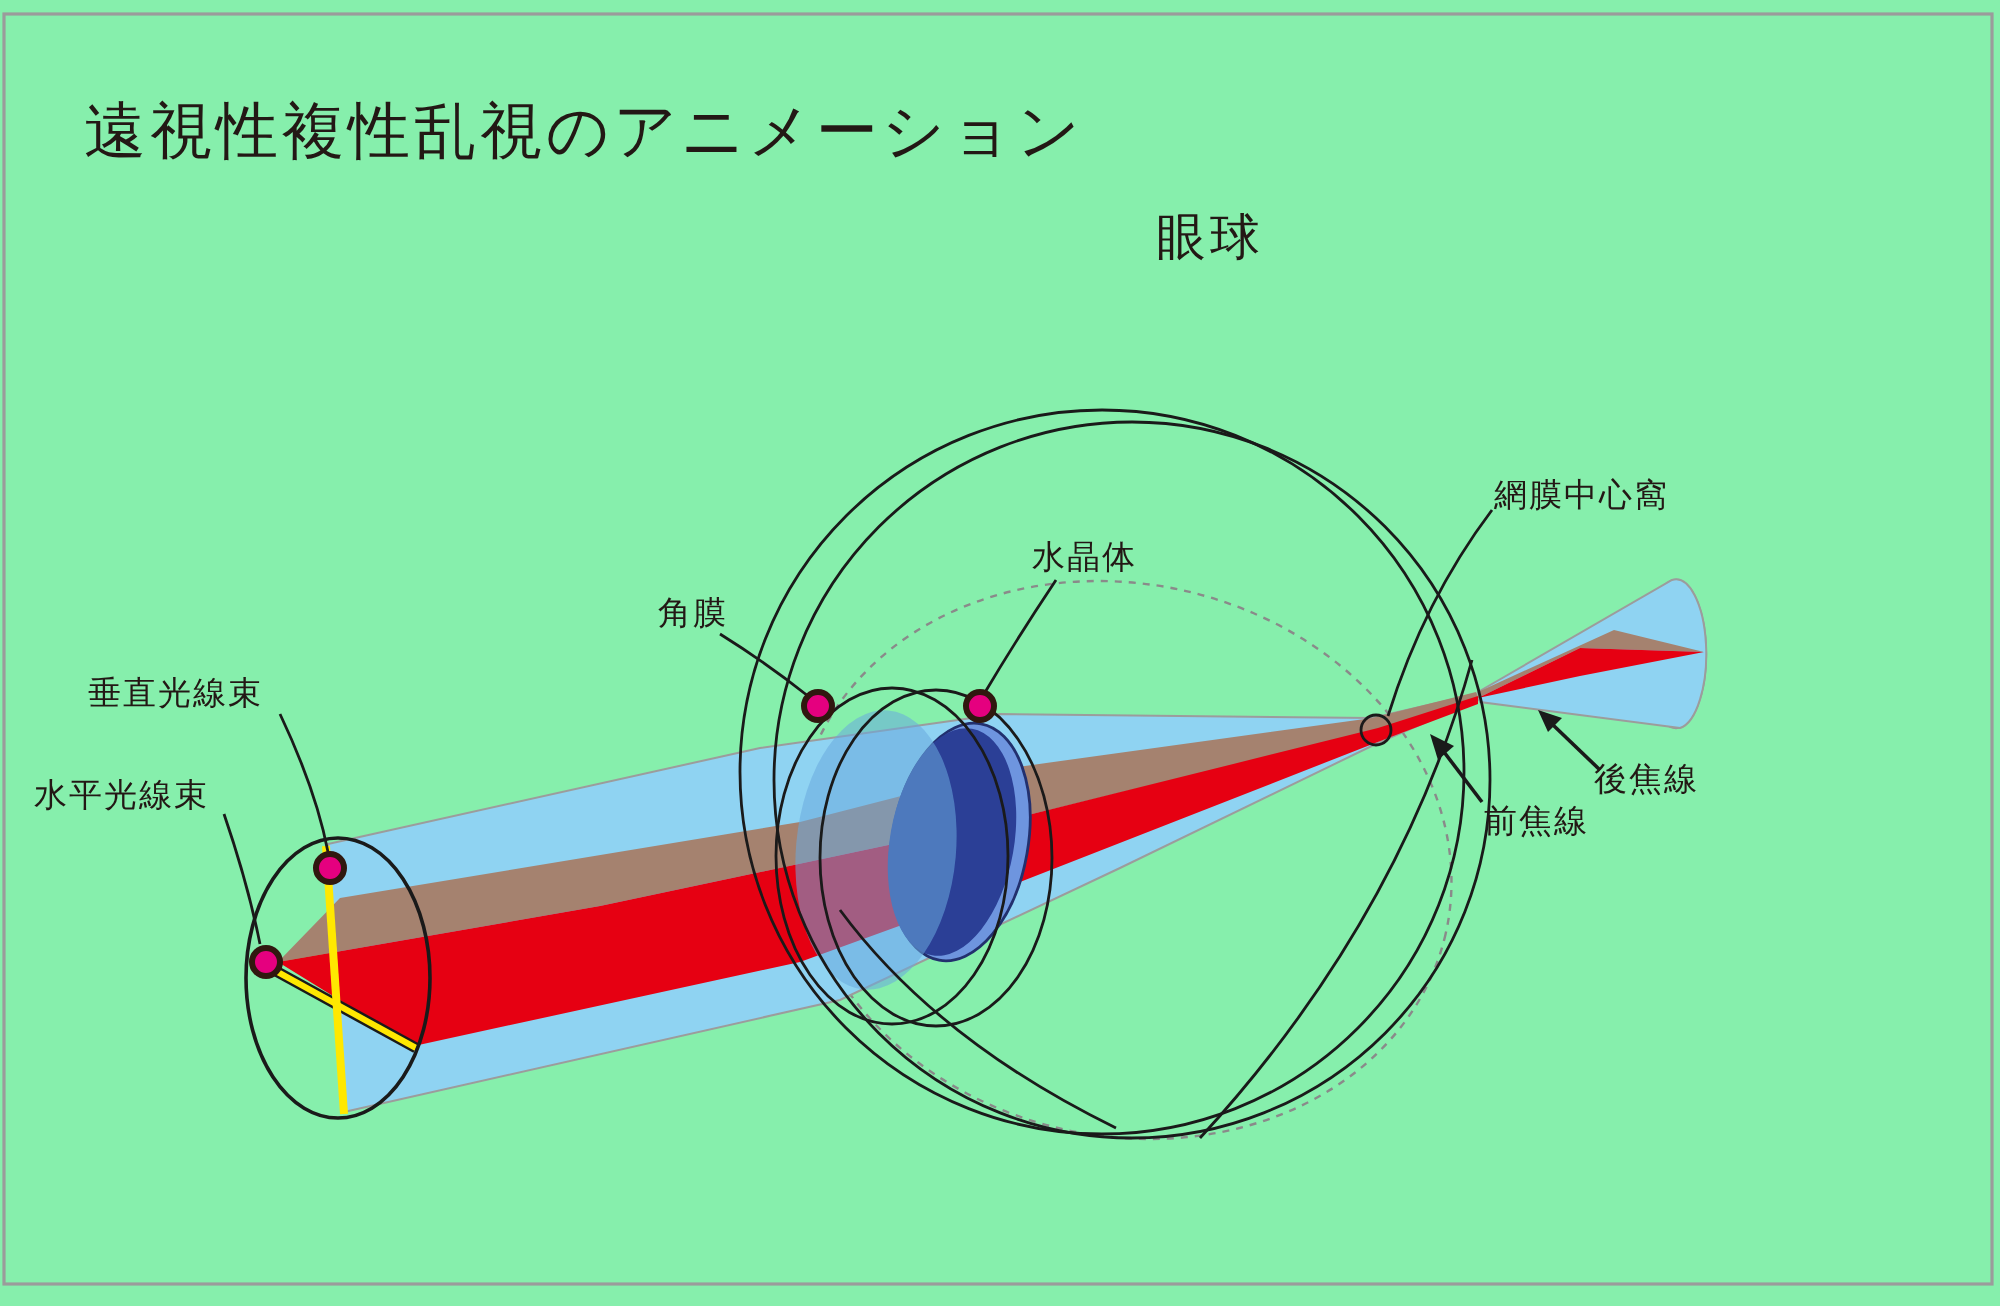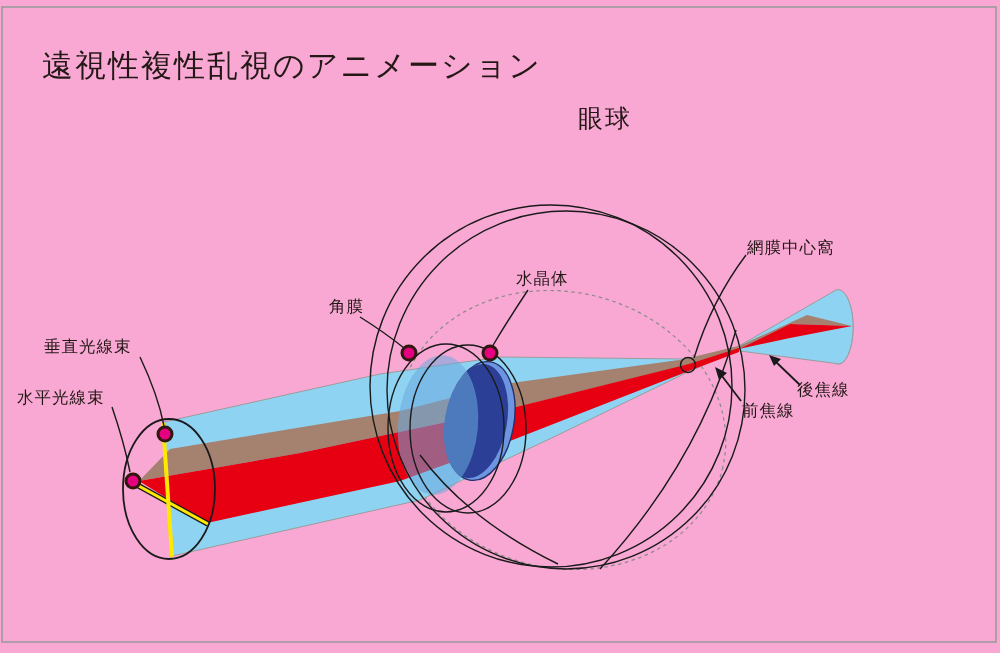--- a/index.html
+++ b/index.html
@@ -1,16 +1,16 @@
 <!DOCTYPE html>
 <html><head>
 <meta charset="utf-8">
 <style>
   html,body{margin:0;padding:0;background:#ffffff;}
-  .stage{position:relative;width:1000px;height:653px;background:#f9a8d4;overflow:hidden;
+  .stage{position:relative;width:1000px;height:653px;background:#86efac;overflow:hidden;
          font-family:"Liberation Sans",sans-serif;}
   svg{display:block;}
   text{font-family:"Liberation Sans",sans-serif;fill:#231815;}
   .title-text{font-size:31px;letter-spacing:2px;}
   .heading-text{font-size:25px;letter-spacing:2px;}
   .label-text{font-size:16.5px;letter-spacing:1px;}
 </style>
 </head>
 <body>
 

